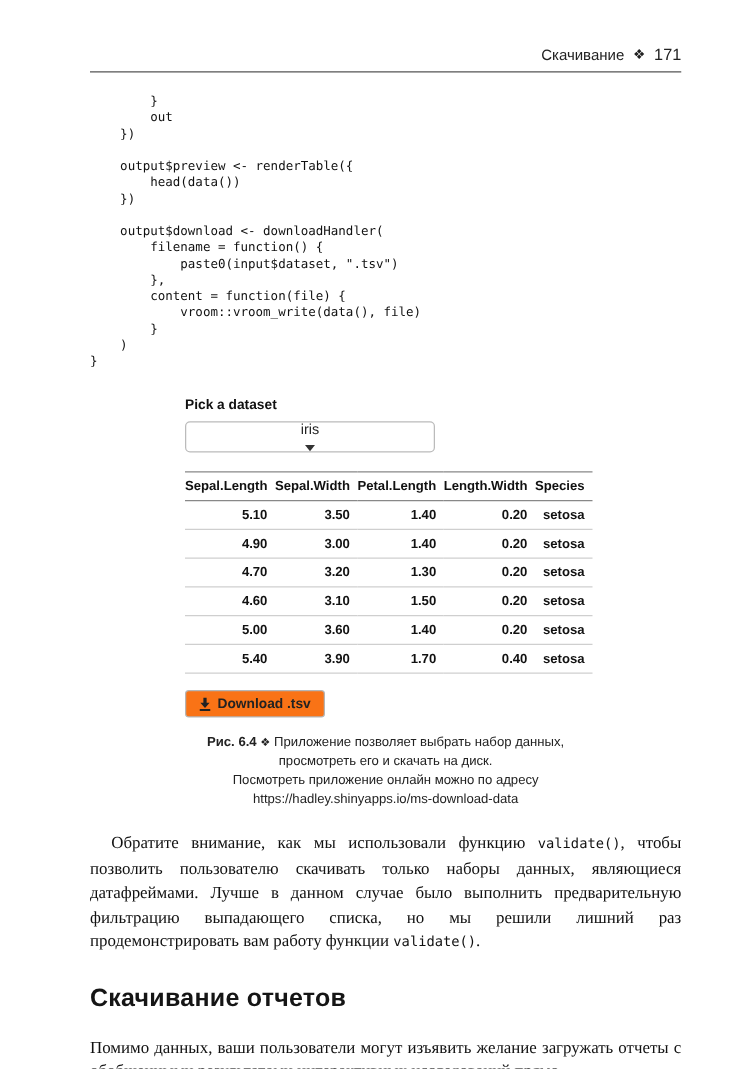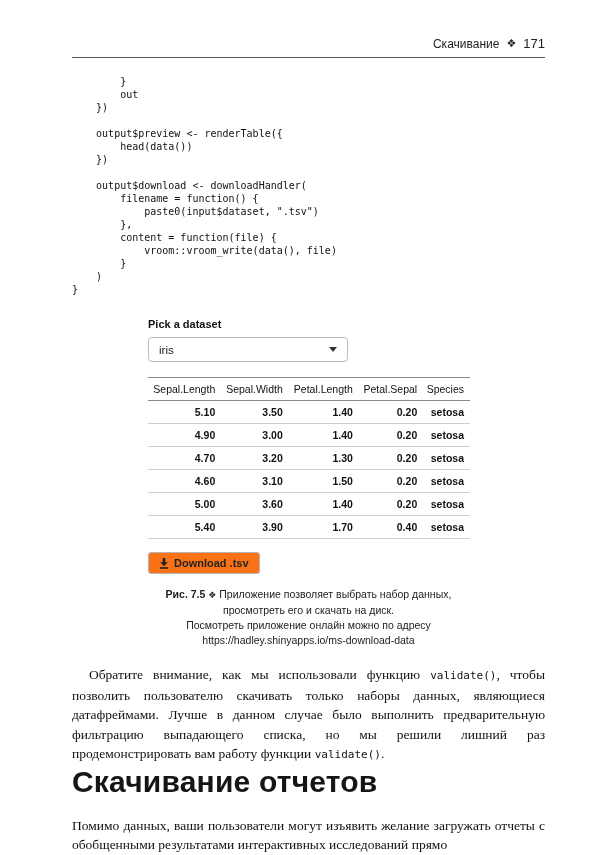--- a/index.html
+++ b/index.html
@@ -43,36 +43,37 @@
   .picker-label { font-size: 11px; font-weight: bold; color: #111; }
   .dropdown {
     margin-top: 7px;
     width: 200px; height: 25px;
     border: 1px solid #bbb; border-radius: 4px;
     background: #fff;
     display: flex; align-items: center; justify-content: space-between;
     padding: 0 10px;
     font-size: 11.5px; color: #222;
     cursor: pointer;
+    flex-direction: column;
   }
   .caret {
     width: 0; height: 0;
     border-left: 4px solid transparent;
     border-right: 4px solid transparent;
     border-top: 5px solid #333;
   }
   table.preview {
     margin-top: 15px;
     width: 322px;
     border-collapse: collapse;
     font-size: 10.5px; color: #111;
     border-top: 1px solid #888;
   }
   table.preview th {
-    font-weight: normal; text-align: right;
+    font-weight: bold; text-align: right;
     padding: 5px 6px 5px 0;
     border-bottom: 1px solid #888;
     white-space: nowrap;
   }
   table.preview td {
     text-align: right;
     padding: 5px 6px 5px 0;
     border-bottom: 1px solid #cfcfcf;
     font-weight: bold;
     white-space: nowrap;
@@ -109,22 +110,23 @@
   }
   .body-text.indent { text-indent: 17px; }
   .body-text code {
     font-family: "DejaVu Sans Mono", monospace;
     font-size: 11px;
     margin-top: 48px;
   }
 
   
   .section-heading {
-    font-family: "Liberation Sans", sans-serif;
-    font-size: 30px; font-weight: bold;
+    margin-top: 24px;
+    font-family: "Liberation Sans", sans-serif;
+    font-size: 20px; font-weight: bold;
     color: #151515;
     letter-spacing: 0.2px;
   }
 </style>
 </head>
 <body>
 
 <div class="page">
 
   <div class="running-head">
@@ -156,21 +158,21 @@
     <div class="dropdown">
       <span>iris</span>
       <span class="caret"></span>
     </div>
     <table class="preview">
       <thead id="table-head">
           <tr>
             <th>Sepal.Length</th>
             <th>Sepal.Width</th>
             <th>Petal.Length</th>
-            <th>Petal.Sepal</th>
+            <th>Length.Width</th>
             <th>Species</th>
           </tr>
         </thead>
       <tbody id="table-body">
           <tr>
             <td>5.10</td>
             <td>3.50</td>
             <td>1.40</td>
             <td>0.20</td>
             <td>setosa</td>
@@ -218,21 +220,21 @@
           <path d="M3.7 0h2.6v4.2h2.4L5 8.3 1.3 4.2h2.4z" fill="#222"></path>
           <rect x="0.8" y="9.2" width="8.4" height="1.6" fill="#222"></rect>
         </svg>
       </span>
       <span>Download .tsv</span>
     </button>
   </div>
 
   <div class="caption">
     <div>
-      <span class="cap-label">Рис. 7.5</span>
+      <span class="cap-label">Рис. 6.4</span>
       <span class="ornament">❖</span>
       <span>Приложение позволяет выбрать набор данных,</span>
     </div>
     <div>просмотреть его и скачать на диск.</div>
     <div>Посмотреть приложение онлайн можно по адресу</div>
     <div>https://hadley.shinyapps.io/ms-download-data</div>
   </div>
 
   <p class="body-text indent" id="para1"><span>Обратите внимание, как мы использовали функцию </span><code>validate()</code><span>, чтобы позволить пользователю скачивать только наборы данных, являющиеся датафреймами. Лучше в данном случае было выполнить предварительную фильтрацию выпадающего списка, но мы решили лишний раз продемонстрировать вам работу функции </span><code>validate()</code><span>.</span></p>
 

